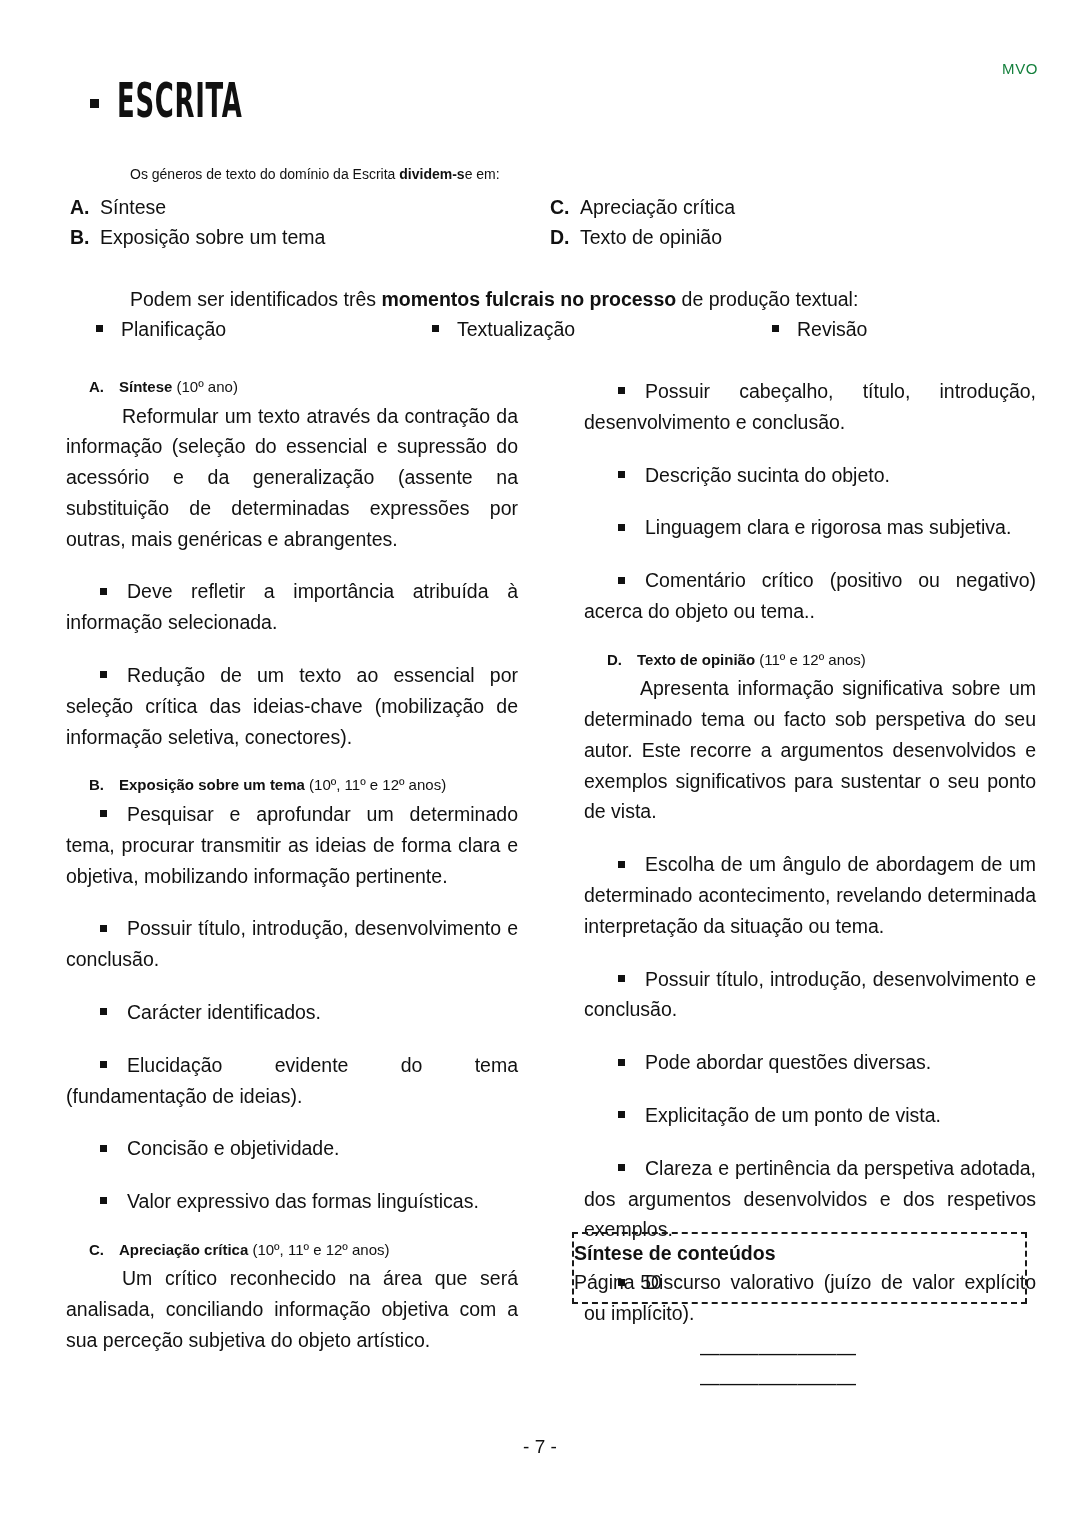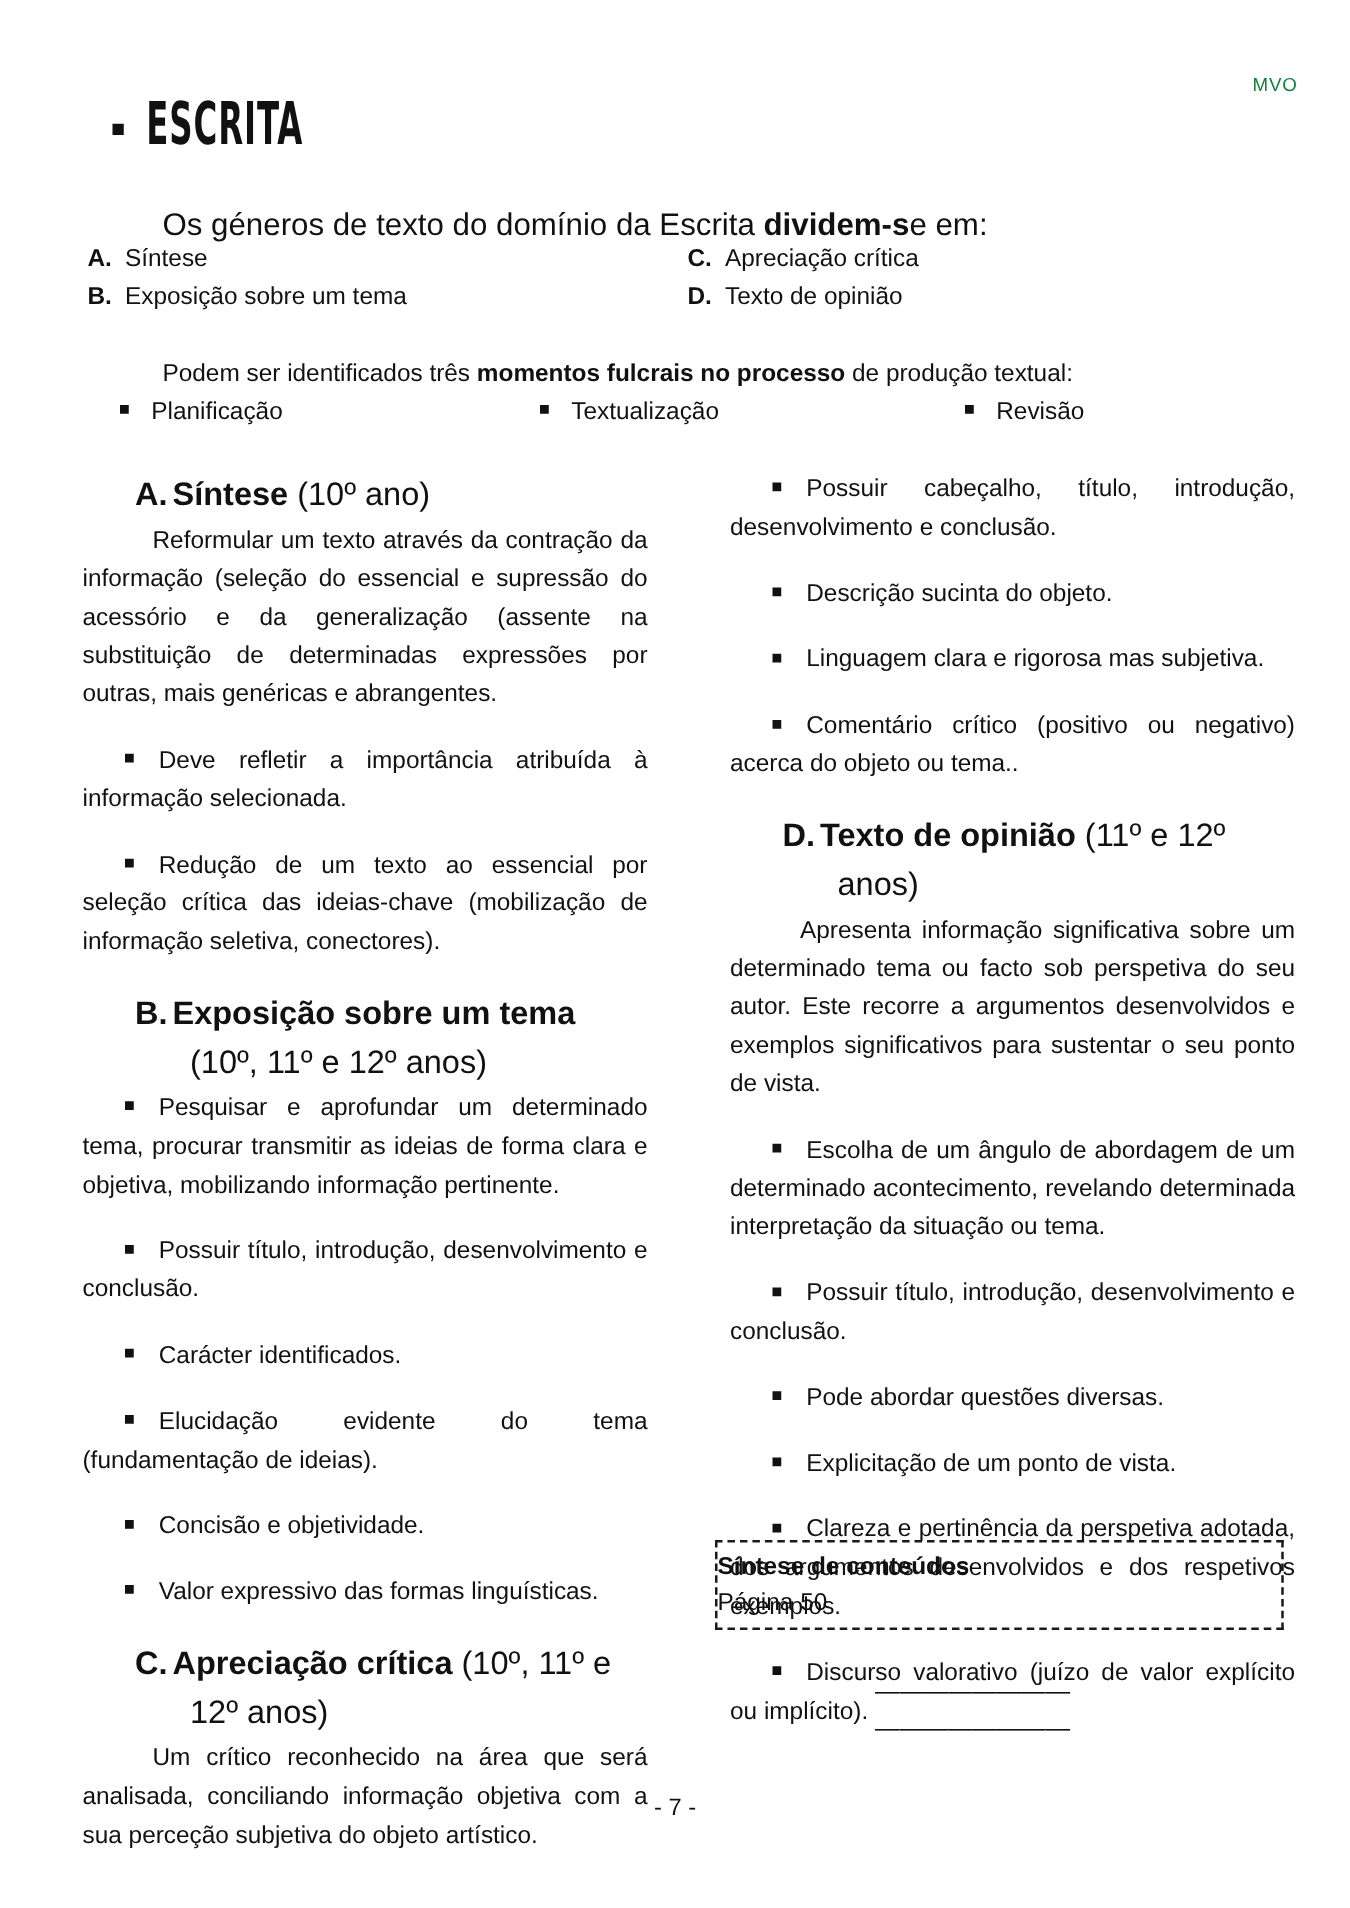--- a/index.html
+++ b/index.html
@@ -57,21 +57,21 @@
     line-height: 1;
     transform: scaleX(0.72) scaleY(1.18);
     transform-origin: left center;
     white-space: nowrap;
   }
 
   .intro-line {
     position: absolute;
     left: 130px;
     top: 166px;
-    font-size: 25px;
+    font-size: 14px;
   }
   .intro-line b { font-weight: 700; }
 
   
   .abcd {
     position: absolute;
     left: 70px;
     top: 196px;
     width: 960px;
     font-size: 19.5px;
@@ -122,25 +122,25 @@
   
   .col {
     position: absolute;
     top: 376px;
     width: 452px;
   }
   .col-left  { left: 66px; }
   .col-right { left: 584px; }
 
   .sec-head {
-    font-size: 26px;
+    font-size: 15px;
     line-height: 1.5;
     padding-left: 44px;
     text-indent: -44px;
-    margin-left: 42px;
+    margin-left: 23px;
     margin-bottom: 2px;
   }
   .sec-head .letter {
     font-weight: 700;
     display: inline-block;
     width: 30px;
     text-indent: 0;
   }
   .sec-head b { font-weight: 700; }
 

